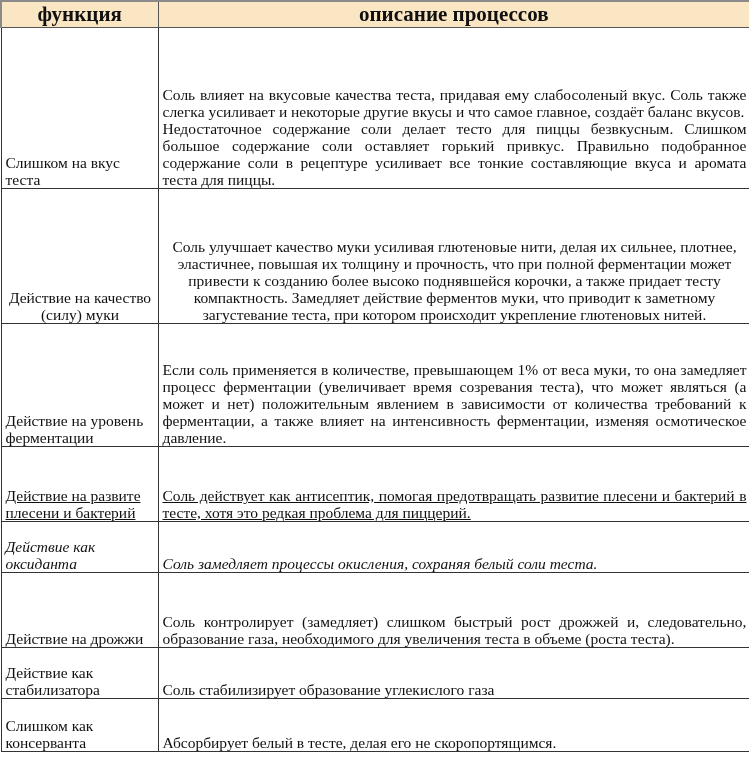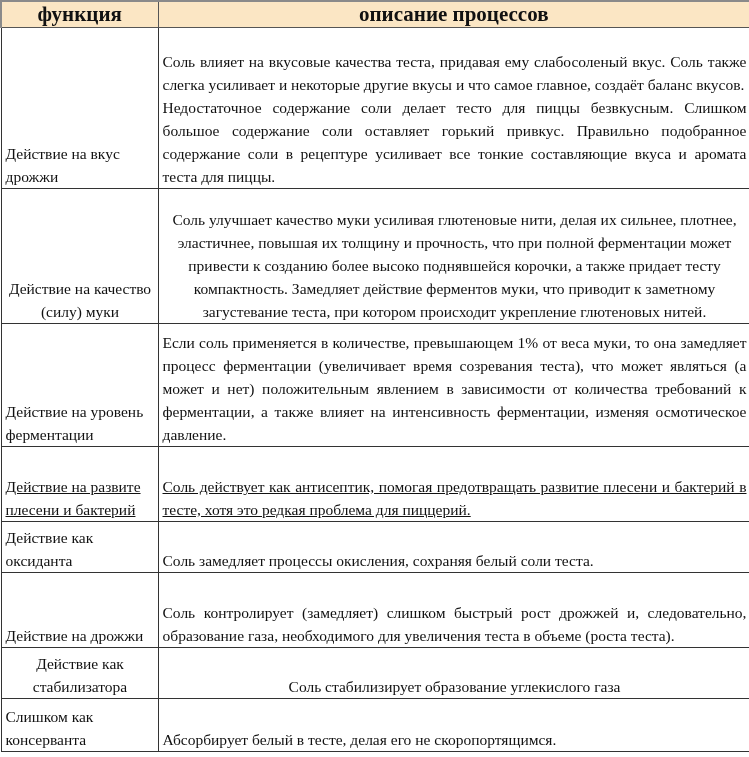--- a/index.html
+++ b/index.html
@@ -22,52 +22,52 @@
     padding: 0;
     border: 1px solid #555;
     border-top: 2px solid #8a8a8a;
     text-align: center;
   }
   th:first-child { border-left: 2px solid #8a8a8a; }
   th:last-child { border-right: 2px solid #22c55e; }
   td {
     border: 1px solid #333;
     padding: 0 3px 0 4px;
-    line-height: 23px;
+    line-height: 17px;
     vertical-align: bottom;
   }
   td.func { text-align: left; }
   td.desc { text-align: justify; }
   td.desc span { display: block; }
   tr.r1 td { height: 160px; }
   tr.r2 td { height: 134px; text-align: center; }
   tr.r3 td { height: 122px; margin-top: 36px; }
   tr.r4 td { height: 74px; text-decoration: underline; }
-  tr.r5 td { height: 50px; }
+  tr.r5 td { height: 50px; font-style: italic; }
   tr.r6 td { height: 74px; }
-  tr.r7 td { height: 50px; text-align: center; }
+  tr.r7 td { height: 50px; }
   tr.r8 td { height: 52px; }
 </style>
 </head>
 <body>
 
 <table>
   <colgroup>
       <col class="c1">
       <col class="c2">
     </colgroup>
   <thead>
     <tr>
       <th style="background: rgb(251, 230, 196);">функция</th>
       <th style="background: rgb(251, 230, 196);">описание процессов</th>
     </tr>
   </thead>
   <tbody>
     <tr class="r1">
-      <td class="func">Действие на вкус дрожжи</td>
+      <td class="func">Слишком на вкус теста</td>
       <td class="desc">
         <span>Соль влияет на вкусовые качества теста, придавая ему слабосоленый вкус. Соль также слегка усиливает и некоторые другие вкусы и что самое главное, создаёт баланс вкусов.</span>
         <span>Недостаточное содержание соли делает тесто для пиццы безвкусным. Слишком большое содержание соли оставляет горький привкус. Правильно подобранное содержание соли в рецептуре усиливает все тонкие составляющие вкуса и аромата теста для пиццы.</span>
       </td>
     </tr>
     <tr class="r2">
       <td class="func">Действие на качество (силу) муки</td>
       <td class="desc">
         <span>Соль улучшает качество муки усиливая глютеновые нити, делая их сильнее, плотнее, эластичнее, повышая их толщину и прочность, что при полной ферментации может привести к созданию более высоко поднявшейся корочки, а также придает тесту компактность. Замедляет действие ферментов муки, что приводит к заметному загустевание теста, при котором происходит укрепление глютеновых нитей.</span>
       </td>

